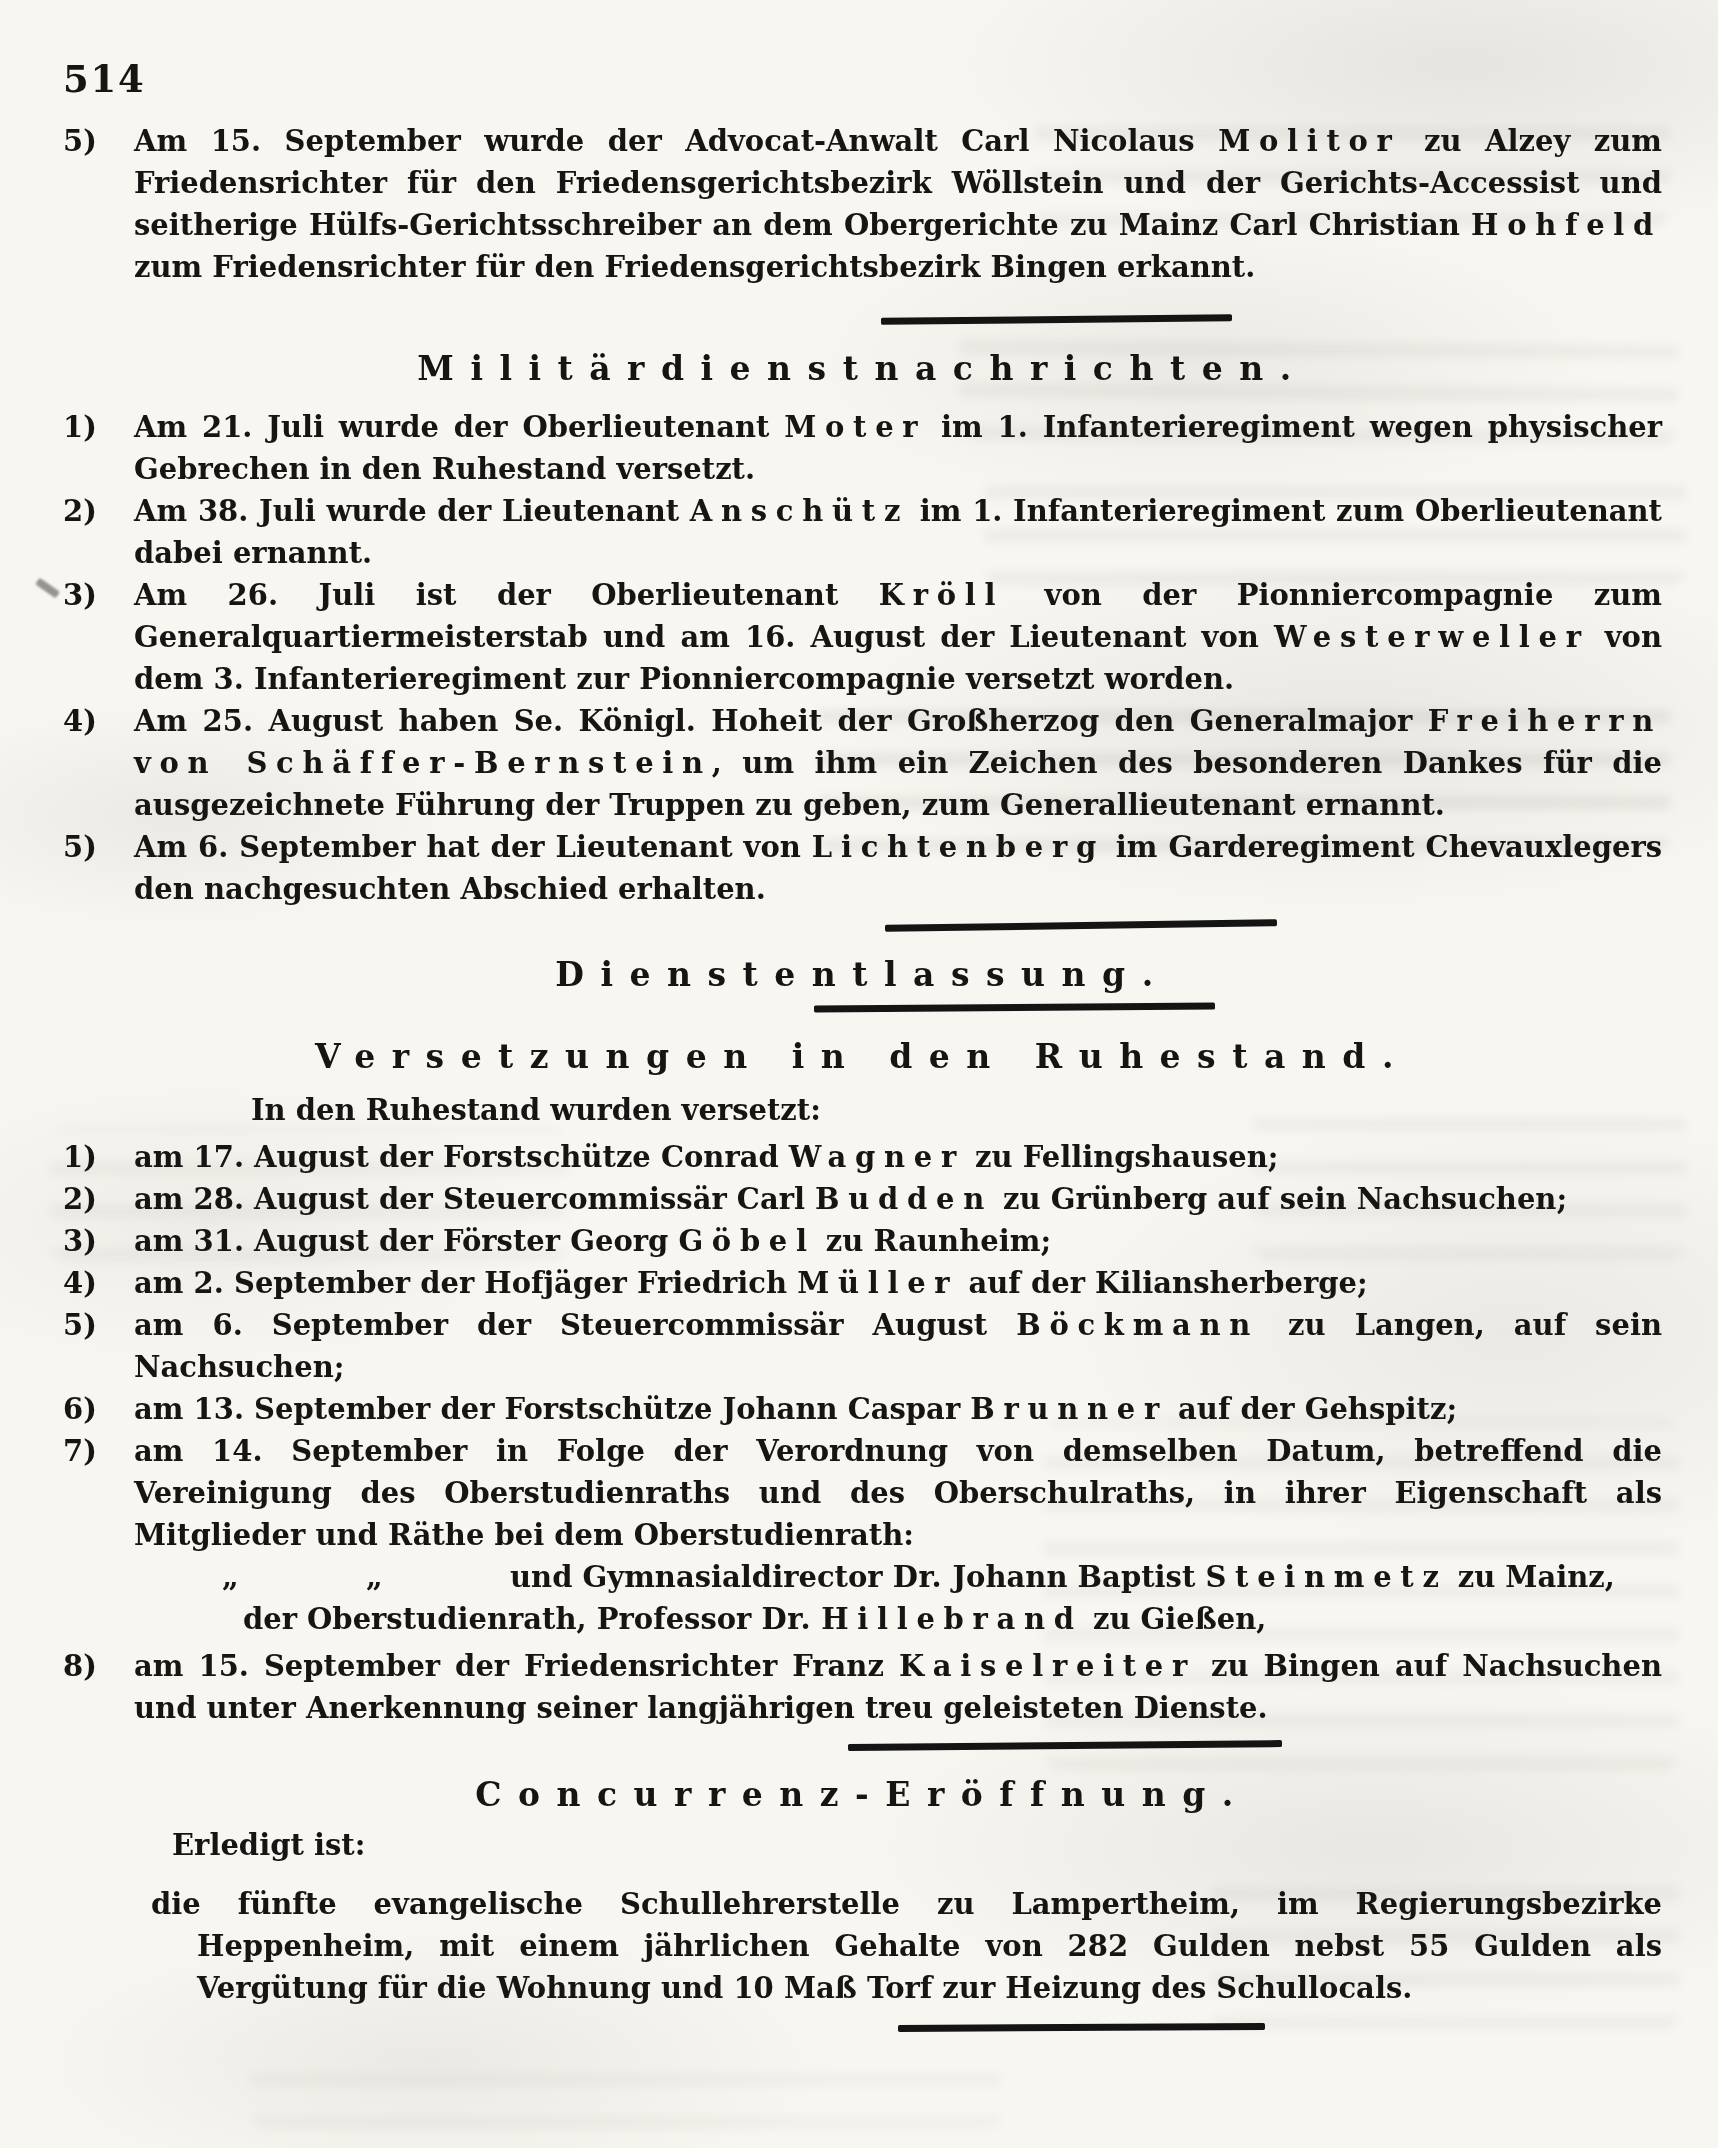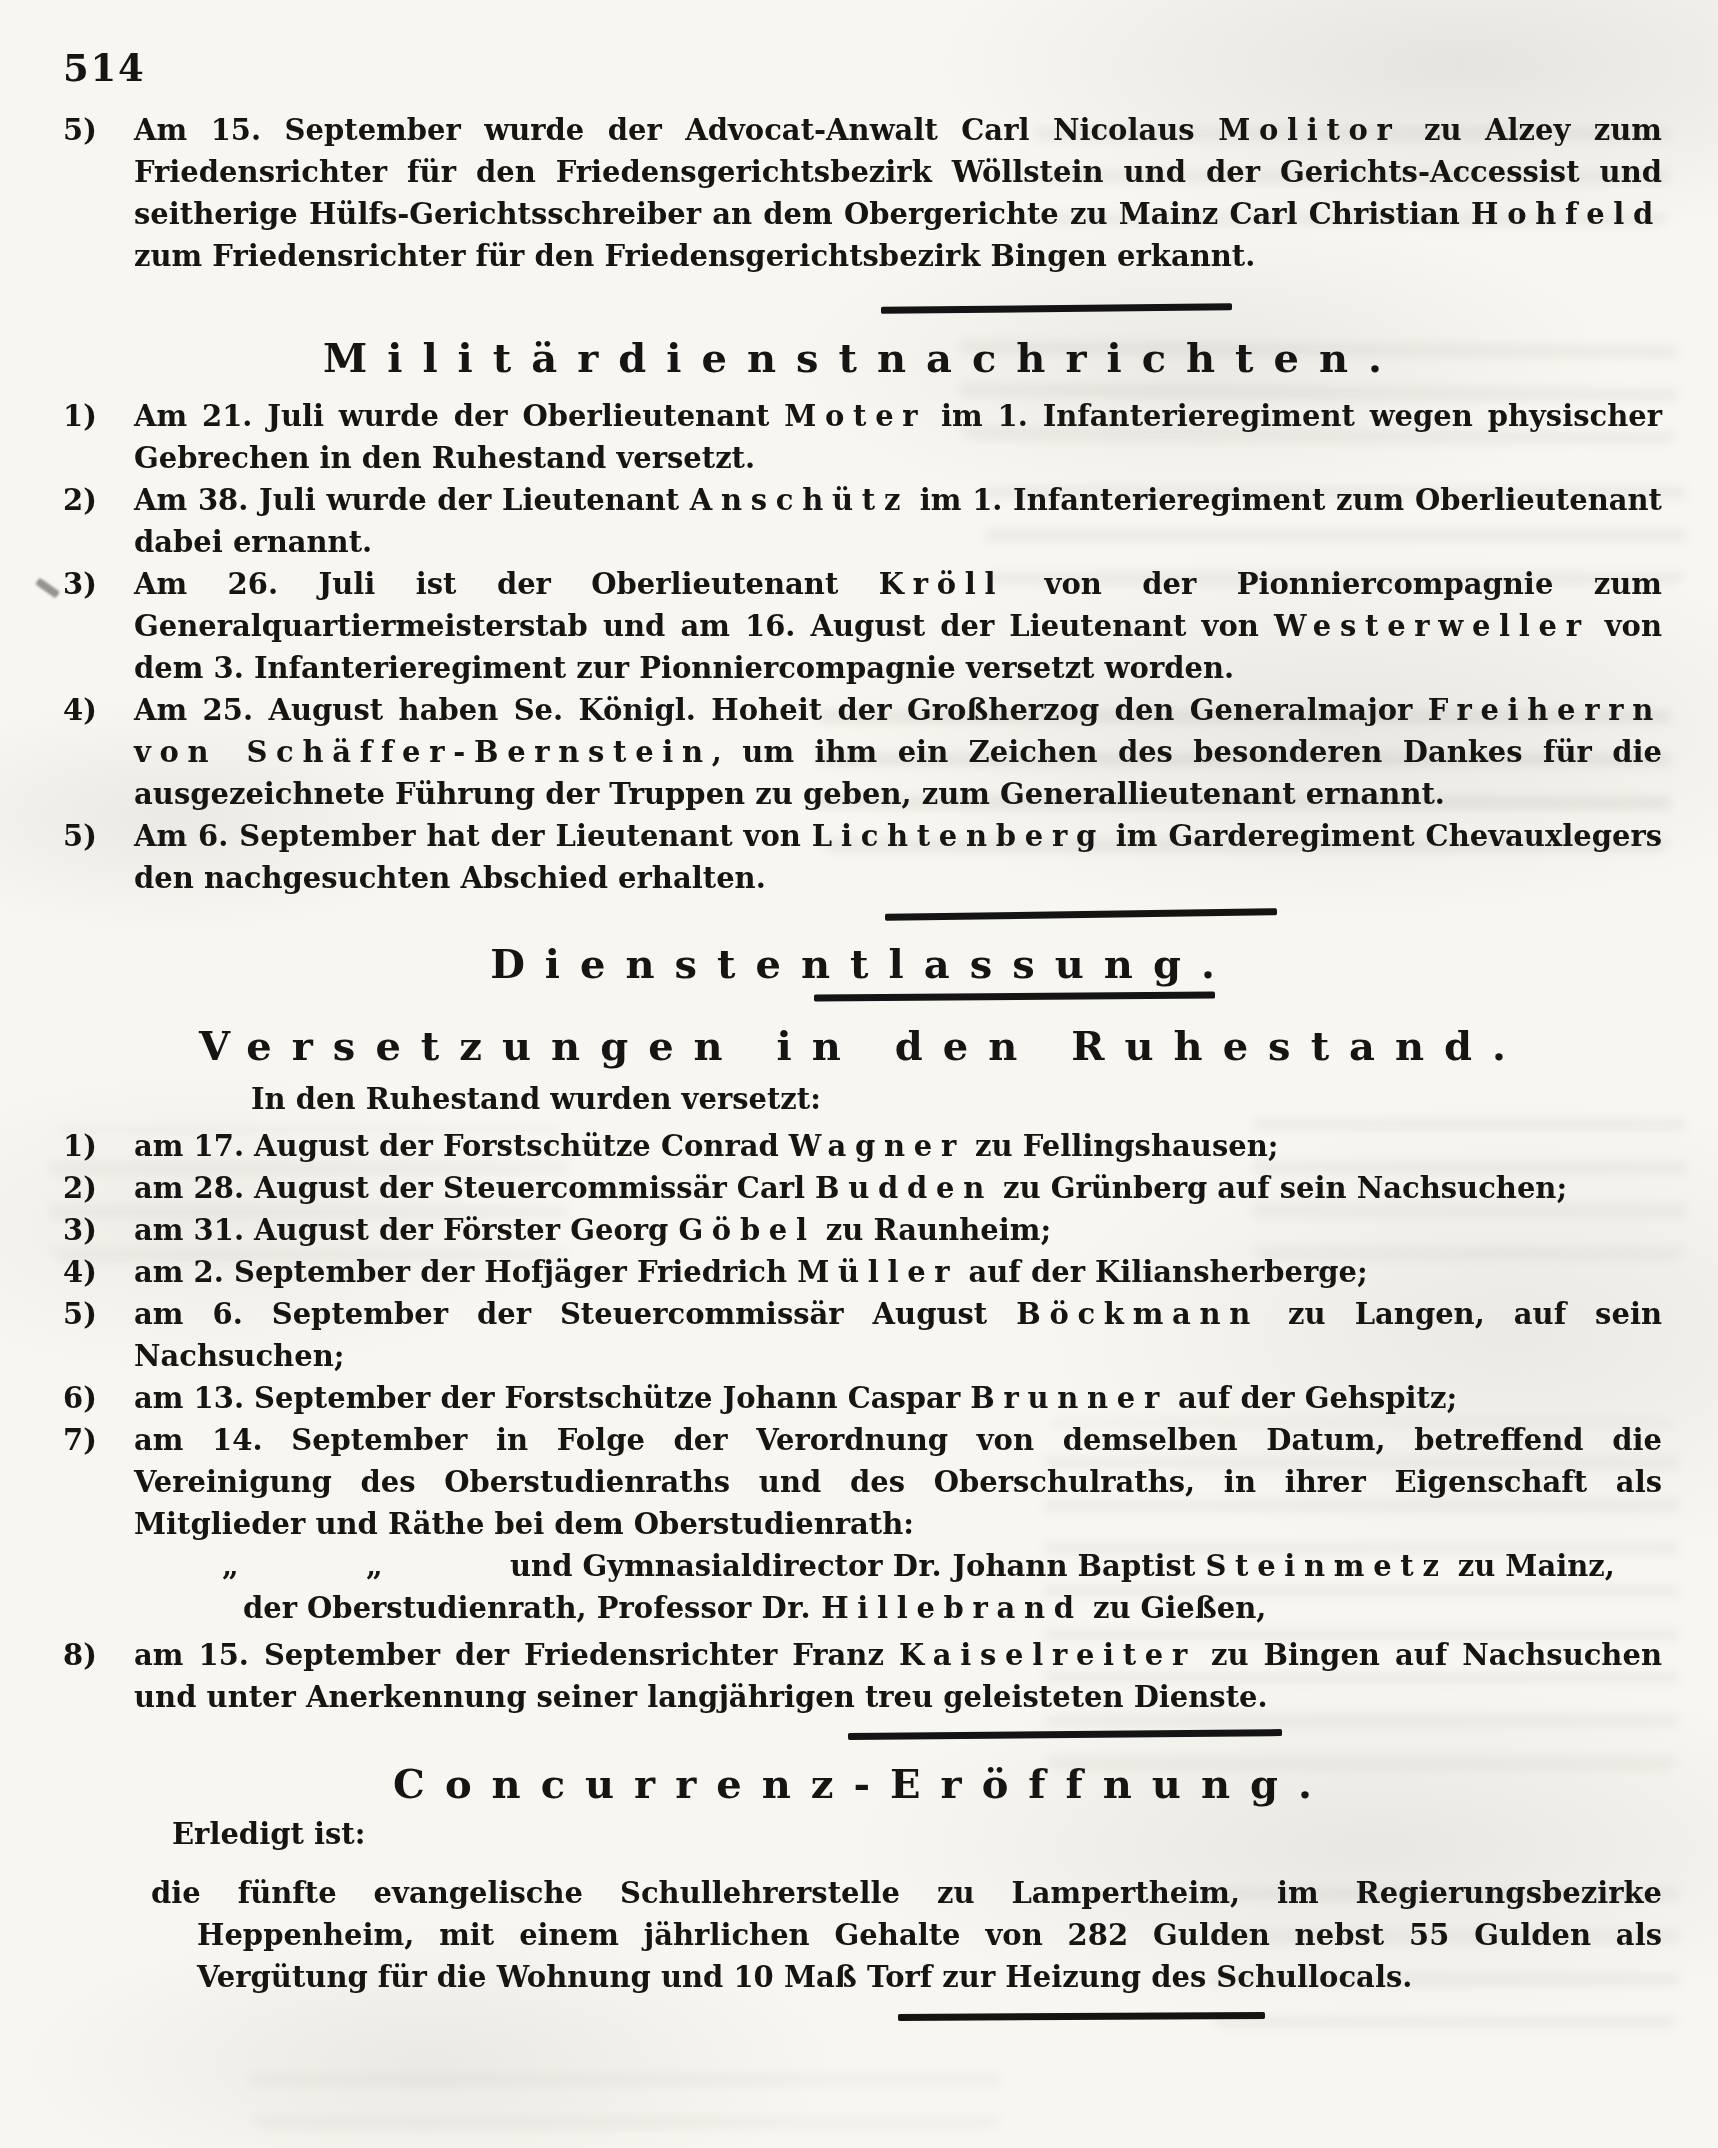--- a/index.html
+++ b/index.html
@@ -16,24 +16,24 @@
       radial-gradient(ellipse 501px 217px at 12% 57%, rgba(120,120,118,.08), transparent 70%),
       radial-gradient(ellipse 751px 250px at 80% 86%, rgba(120,120,118,.12), transparent 70%),
       radial-gradient(ellipse 584px 200px at 25% 96%, rgba(120,120,118,.10), transparent 70%),
       #f8f6f0;
     color:#171513;
     font-family:"DejaVu Serif", serif;
     font-weight:700;
     font-size:29px;
     line-height:42px;
   }
-  .content{position:absolute;left:63px;top:47px;width:1599px;}
+  .content{position:absolute;left:63px;top:58px;width:1599px;}
   .pagenum{font-size:37px;line-height:42px;letter-spacing:1.7px;}
   .sec-heading{
-    text-align:center;font-size:40px;line-height:45px;
+    text-align:center;font-size:33px;line-height:45px;
     letter-spacing:.5em;margin-top:23.4px;white-space:nowrap;
   }
   .rule{height:6.7px;background:#141414;border-radius:1.7px;}
   .rule.v1{margin-top:28px;margin-left:818px;width:351px;transform:rotate(-.6deg);}
   .rule.v2{margin-top:11.7px;margin-left:822px;width:392px;transform:rotate(-.8deg);}
   .rule.v3{margin-top:6.7px;margin-left:751px;width:401px;transform:rotate(-.4deg);}
   .rule.v4{margin-top:13.4px;margin-left:785px;width:434px;transform:rotate(-.5deg);}
   .rule.v5{margin-top:15px;margin-left:835px;width:367px;transform:rotate(-.3deg);}
   .list{margin-top:15px;}
   .list.tight{margin-top:5px;}

